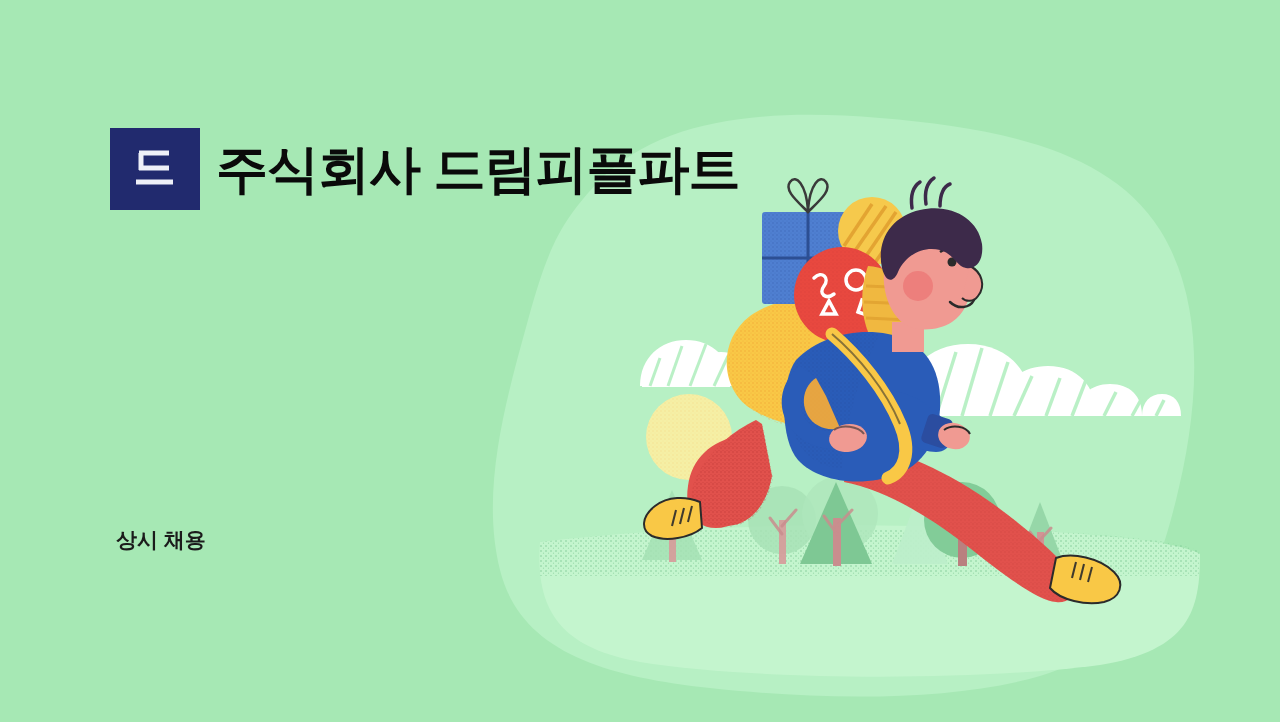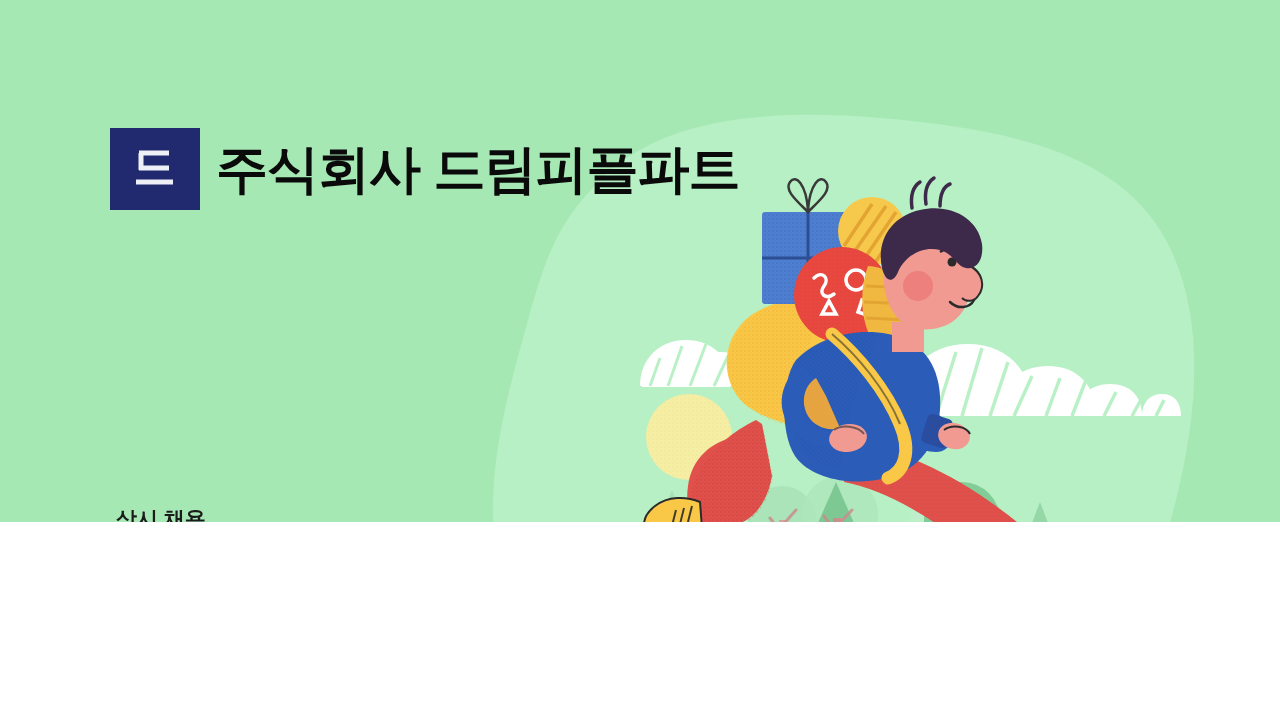--- a/index.html
+++ b/index.html
@@ -7,21 +7,21 @@
     padding: 0;
     background: #ffffff;
   }
   body {
     font-family: "Liberation Sans", "DejaVu Sans", sans-serif;
   }
 
   .card {
     position: relative;
     width: 1280px;
-    height: 522px;
+    height: 722px;
     background: #a6e8b4;
     overflow: hidden;
   }
 
   
   .blob-layer {
     position: absolute;
     inset: 0;
     pointer-events: none;
   }
@@ -73,20 +73,21 @@
   }
   .job-title {
     font-size: 33px;
     font-weight: 700;
     color: #111111;
     line-height: 1.3;
     white-space: nowrap;
     letter-spacing: -0.5px;
   }
   .employment-type {
+    margin-top: 21px;
     font-size: 21px;
     font-weight: 700;
     color: #1b1b1b;
     line-height: 1.3;
     white-space: nowrap;
   }
 </style>
 </head>
 <body>
 

